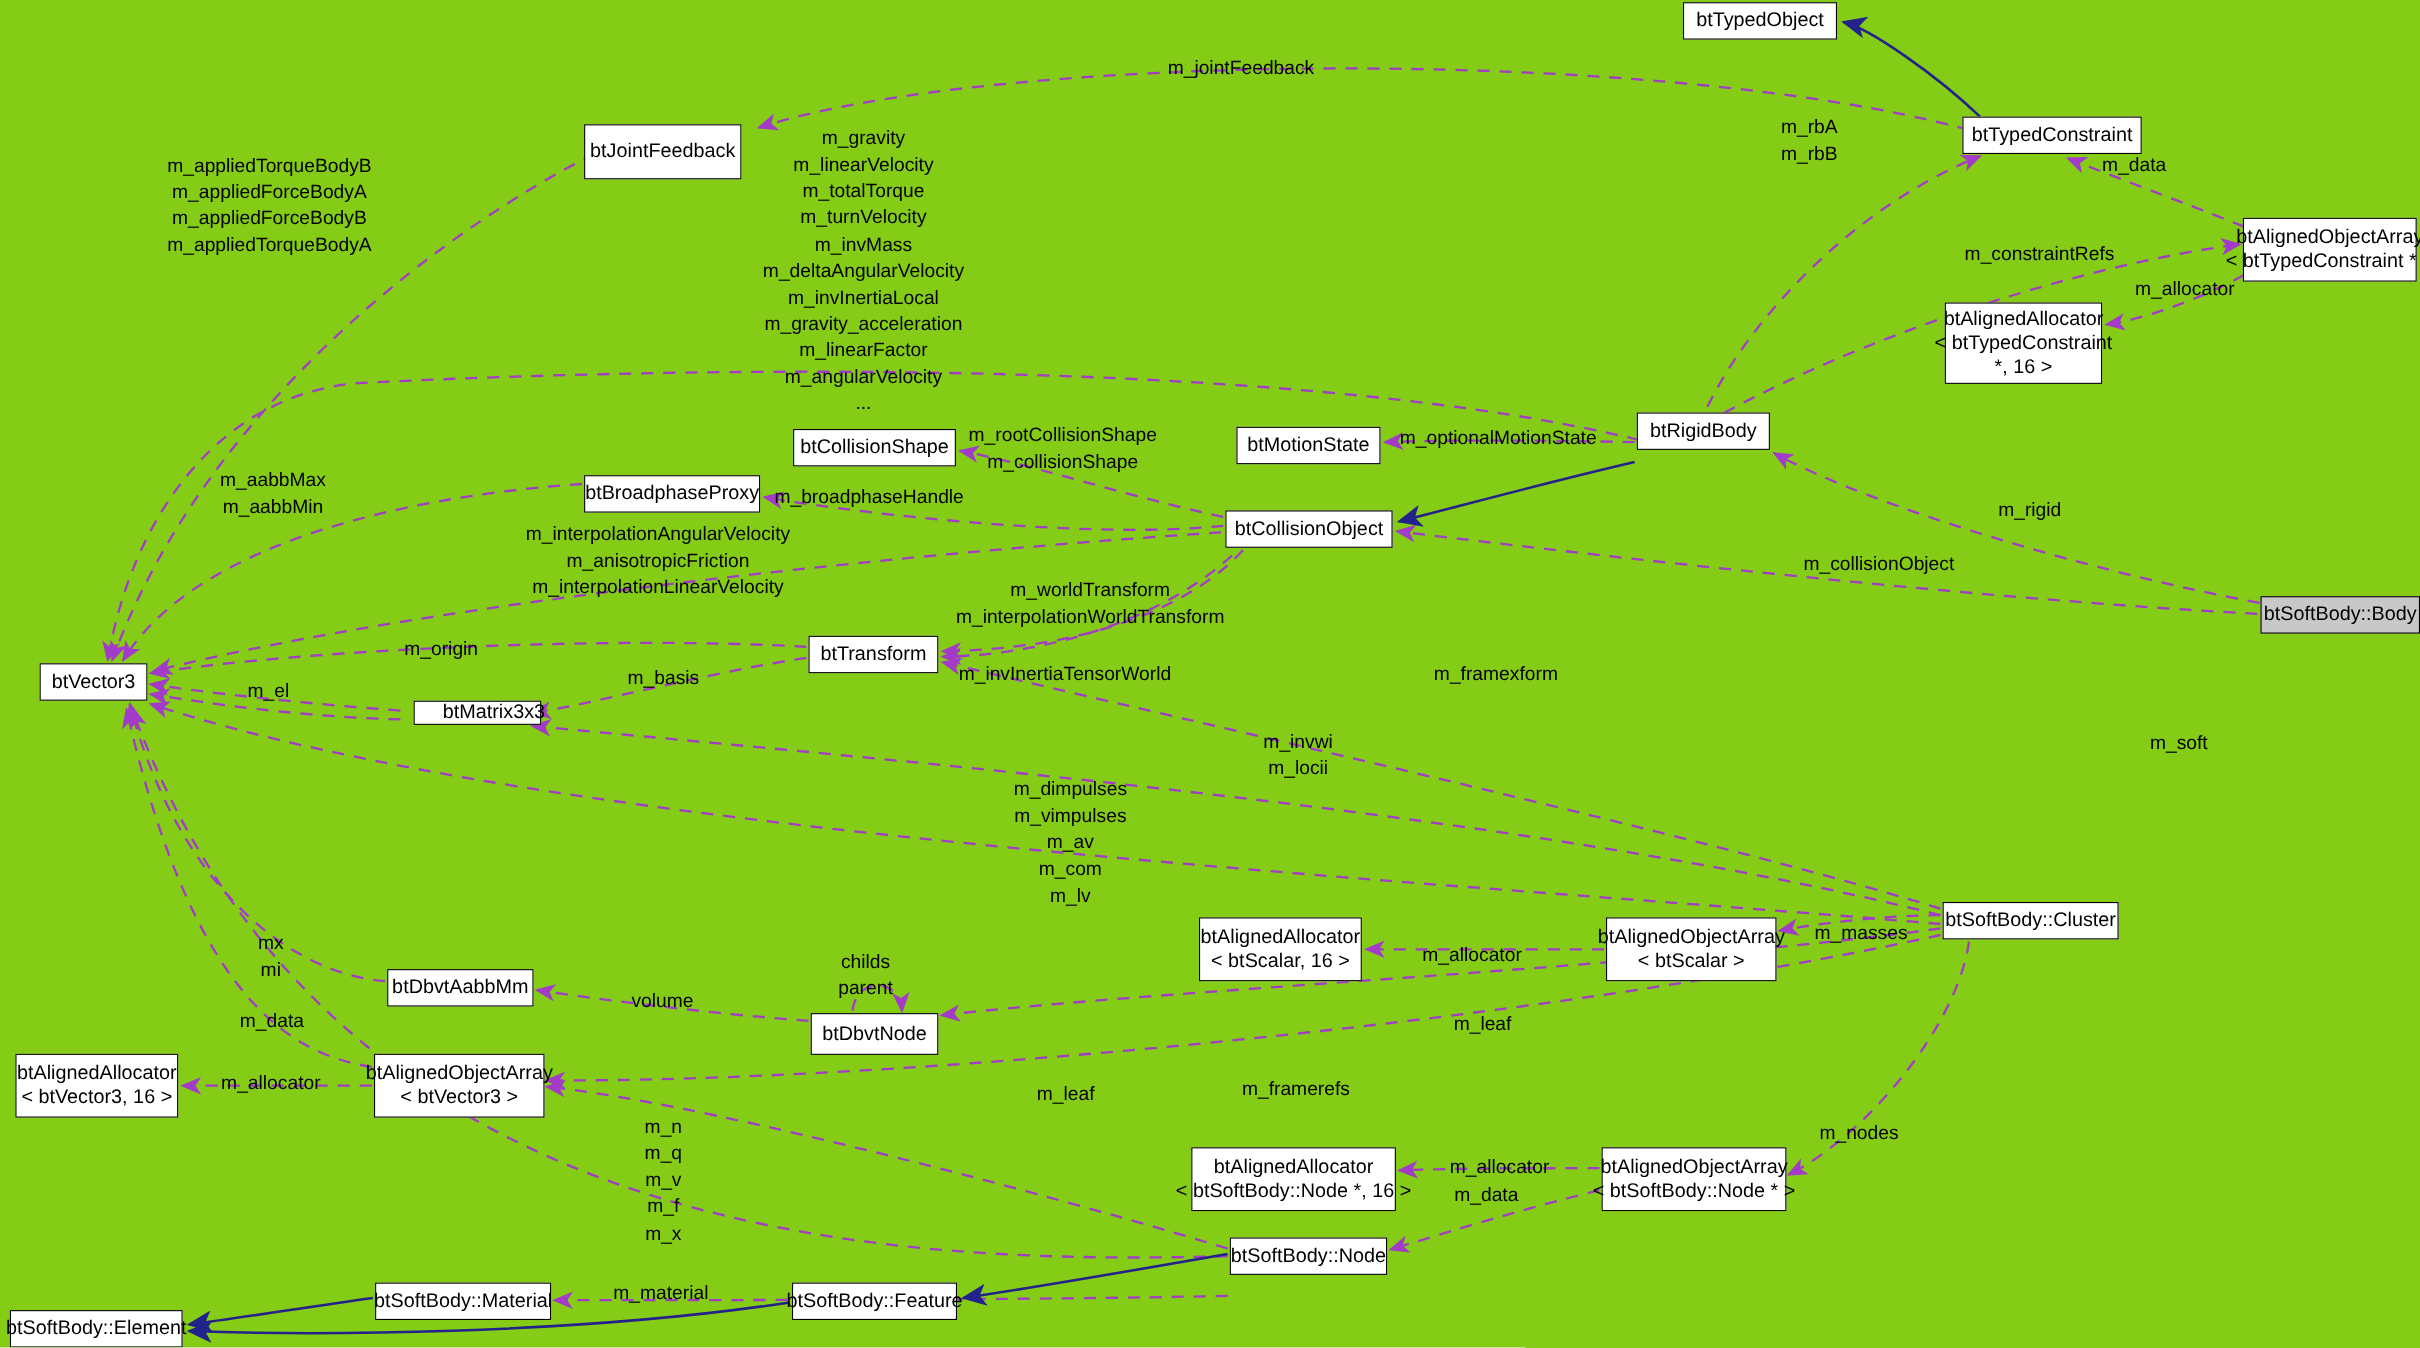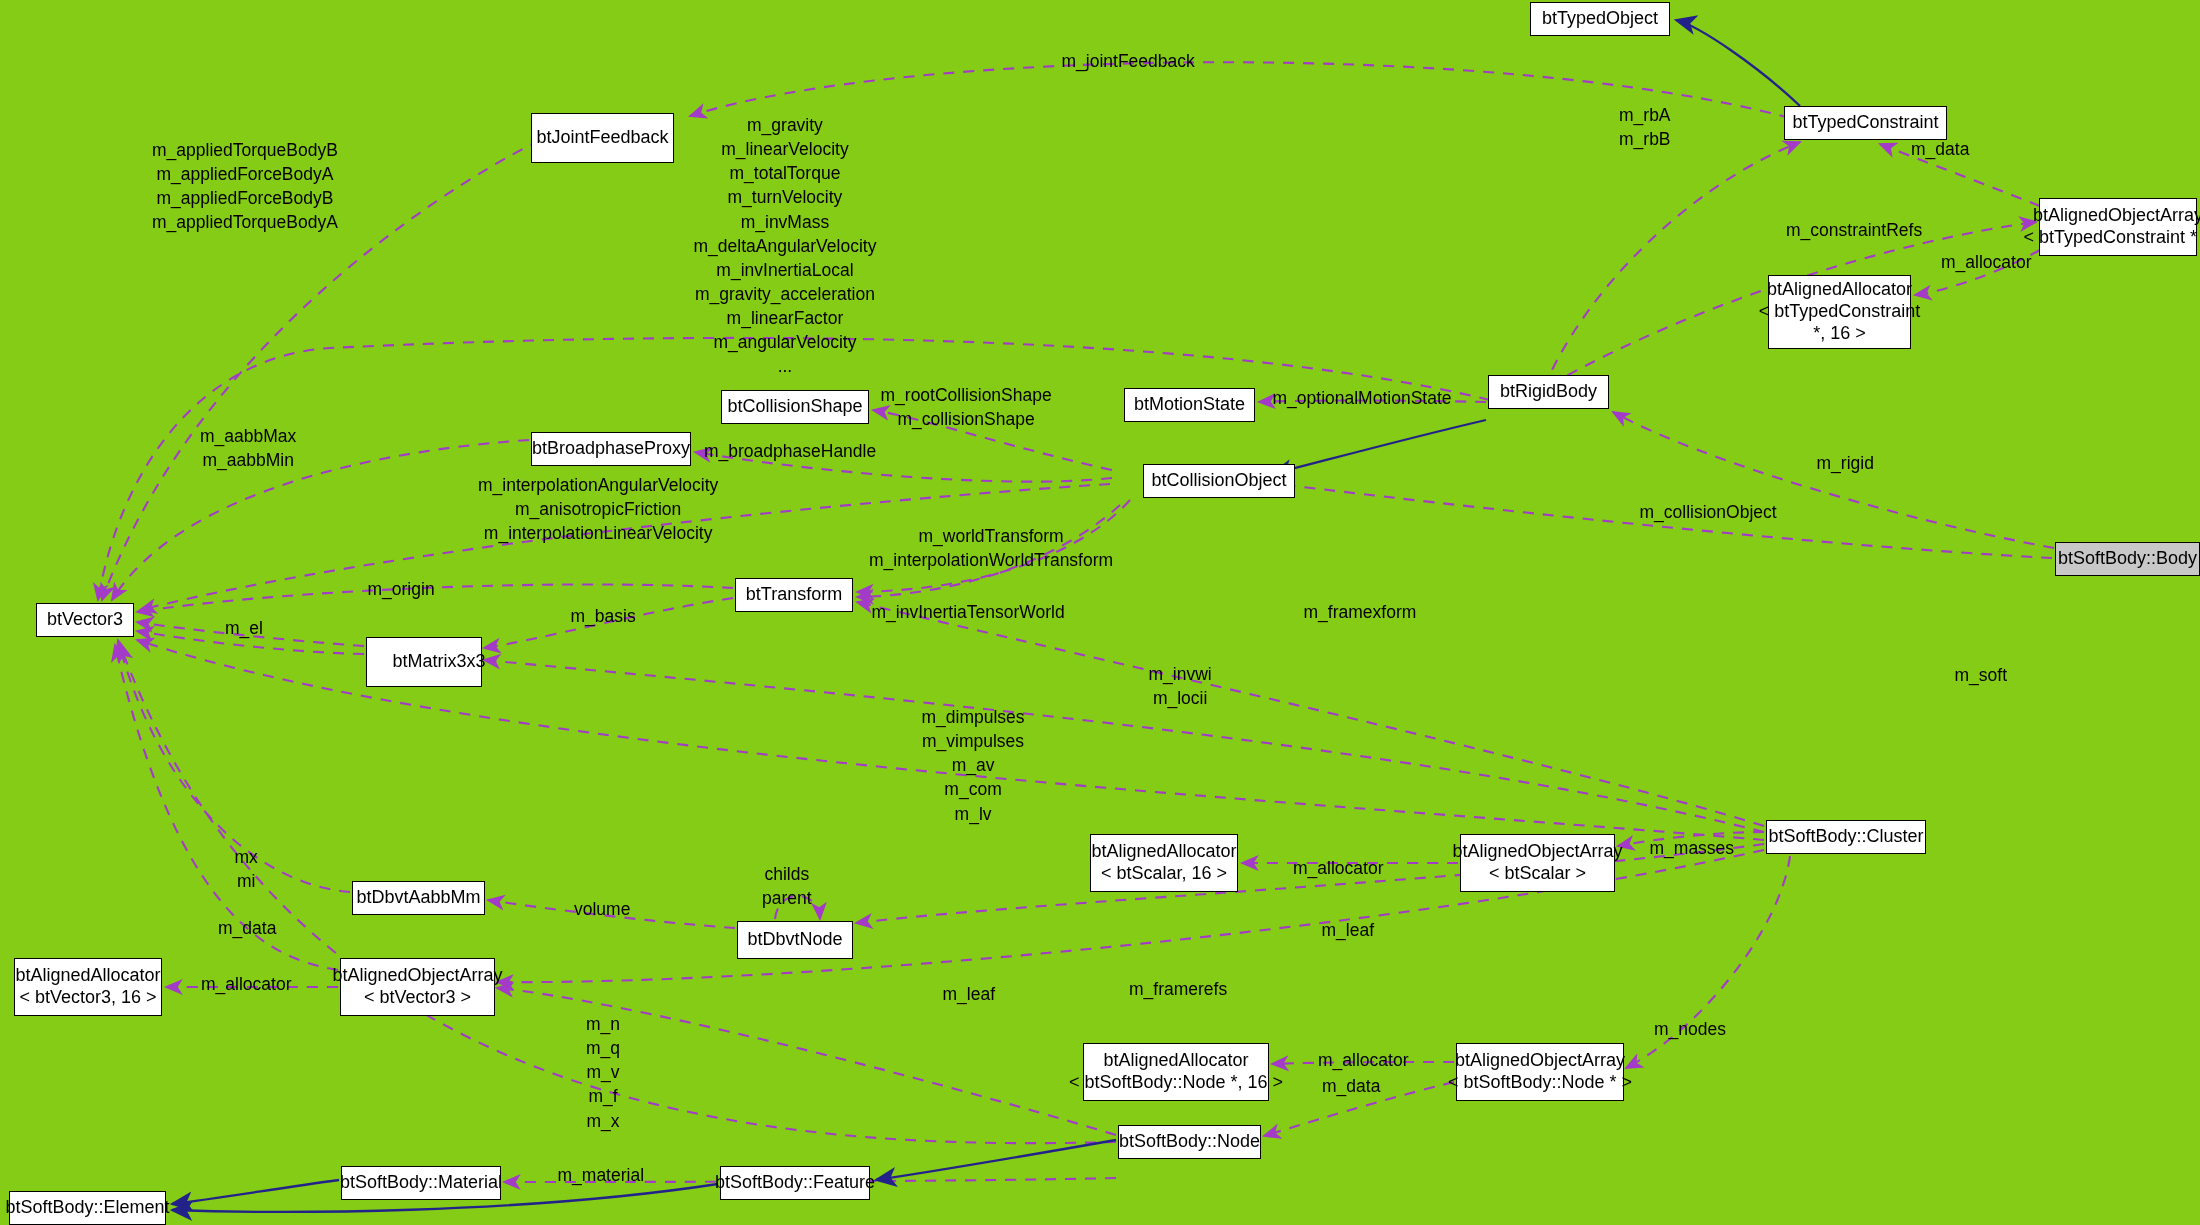--- a/index.html
+++ b/index.html
@@ -192,33 +192,33 @@
       </div>
       <div class="node" style="left: 1124px; top: 388px; width: 131px; height: 34px;">
         <span>btMotionState</span>
       </div>
       <div class="node" style="left: 1488px; top: 375px; width: 121px; height: 34px;">
         <span>btRigidBody</span>
       </div>
       <div class="node" style="left: 531px; top: 432px; width: 160px; height: 34px;">
         <span>btBroadphaseProxy</span>
       </div>
-      <div class="node" style="left: 1114px; top: 464px; width: 152px; height: 34px; margin-left: 29px;">
+      <div class="node" style="left: 1114px; top: 464px; width: 152px; height: 34px;">
         <span>btCollisionObject</span>
       </div>
       <div class="node highlight" style="left: 2055px; top: 542px; width: 145px; height: 34px;">
         <span>btSoftBody::Body</span>
       </div>
       <div class="node" style="left: 735px; top: 578px; width: 118px; height: 34px;">
         <span>btTransform</span>
       </div>
       <div class="node" style="left: 36px; top: 603px; width: 98px; height: 34px;">
         <span>btVector3</span>
       </div>
-      <div class="node" style="left: 366px; top: 637px; width: 116px; height: 50px; padding-left: 36px;">
+      <div class="node" style="left: 376px; top: 637px; width: 116px; height: 22px; padding-left: 36px;">
         <span>btMatrix3x3</span>
       </div>
       <div class="node" style="left: 1766px; top: 820px; width: 160px; height: 34px;">
         <span>btSoftBody::Cluster</span>
       </div>
       <div class="node" style="left: 1090px; top: 834px; width: 148px; height: 58px;">
         <span>btAlignedAllocator</span>
         <span class="tmpl">&lt; btScalar, 16 &gt;</span>
       </div>
       <div class="node" style="left: 1460px; top: 834px; width: 155px; height: 58px;">

